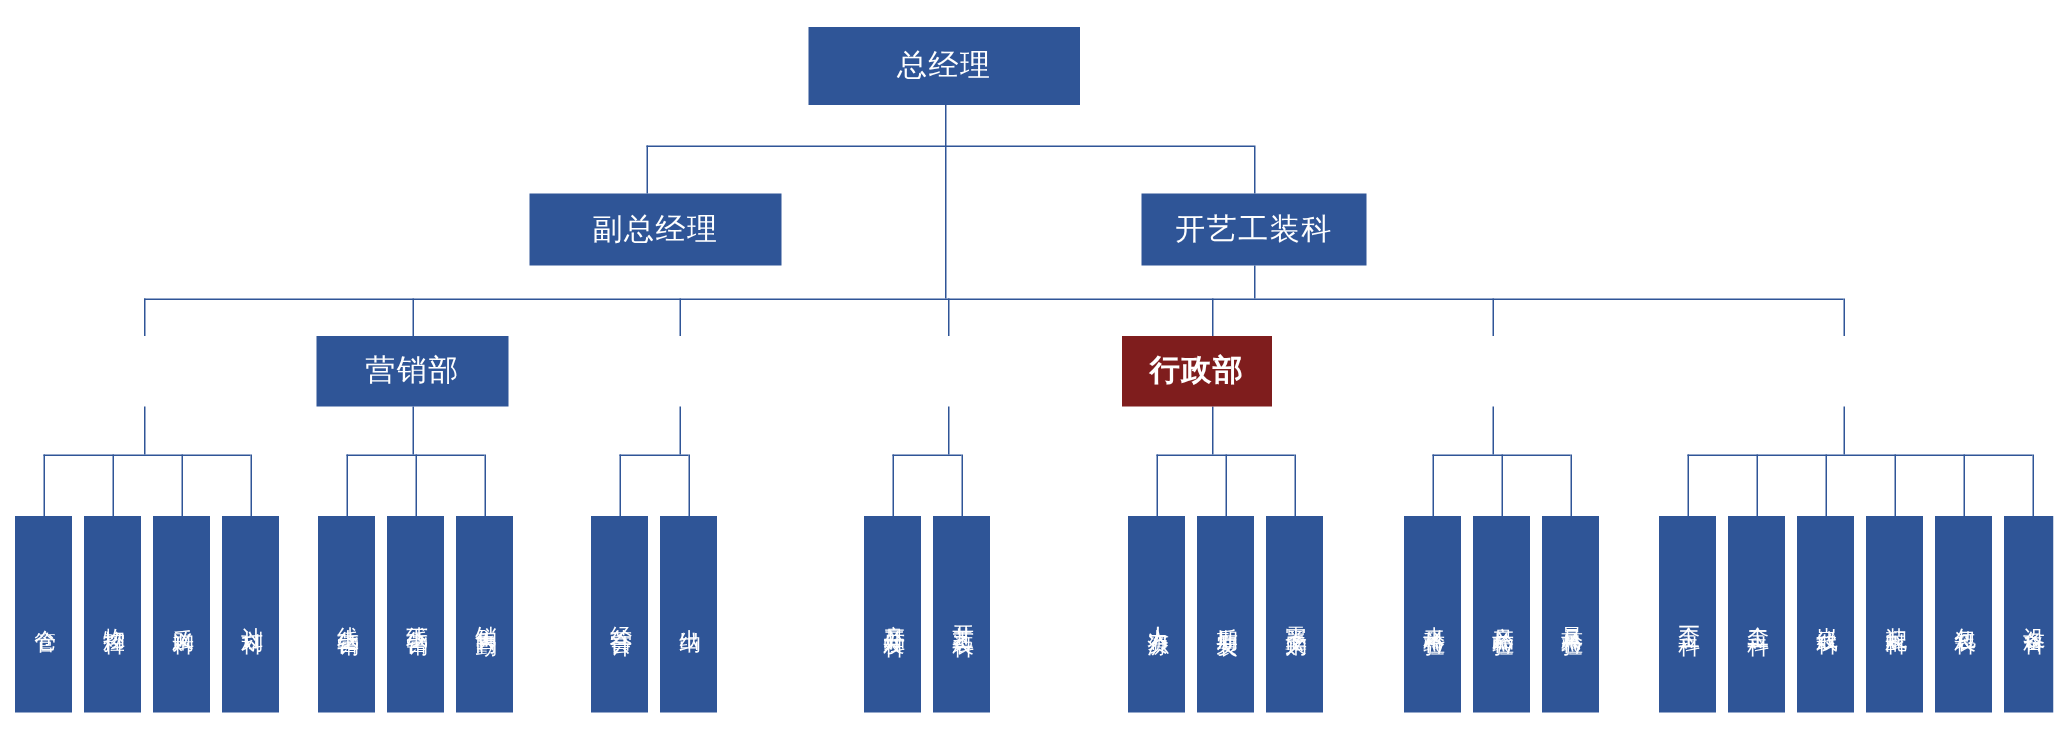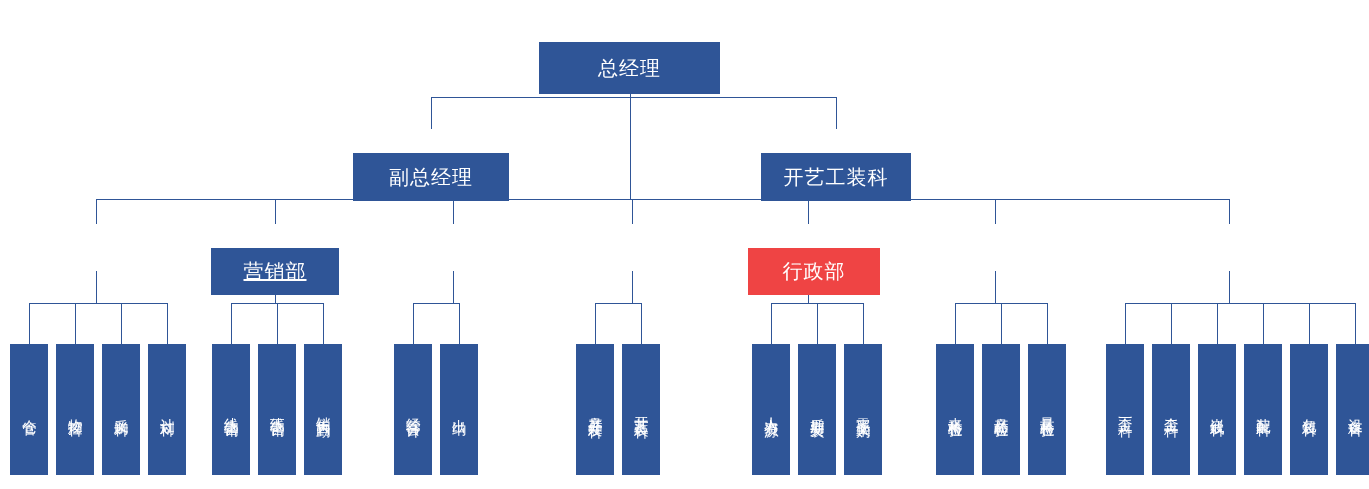--- a/index.html
+++ b/index.html
@@ -26,21 +26,20 @@
     display: flex;
     align-items: center;
     justify-content: center;
     text-align: center;
     line-height: 1.12;
     z-index: 2;
   }
   .node.horiz {
     font-size: 20px;
     letter-spacing: 1px;
-    margin-top: 24px;
   }
   .node.vert {
     writing-mode: vertical-rl;
     text-orientation: upright;
     font-size: 15px;
     letter-spacing: 2px;
     padding: 6px 0;
   }
   .node.vert.lvl4 {
     font-size: 14.5px;
@@ -52,32 +51,32 @@
   }
   .conn.v { width: 1.4px; }
   .conn.h { height: 1.4px; }
 </style>
 </head>
 <body>
 
 <div id="org-chart">
     <div class="node horiz" style="left: 539px; top: 18px; width: 181px; height: 52px; background: rgb(47, 85, 151); color: rgb(255, 255, 255);">总经理</div>
     <div class="conn v" style="left: 629.5px; top: 70px; height: 129px; background: rgb(47, 85, 151);"></div>
-    <div class="node horiz" style="left: 353px; top: 129px; width: 156px; height: 48px; background: rgb(47, 85, 151); color: rgb(255, 255, 255);">副总经理</div>
+    <div class="node horiz" style="left: 353px; top: 129px; width: 168px; height: 48px; background: rgb(47, 85, 151); color: rgb(255, 255, 255);">副总经理</div>
     <div class="conn v" style="left: 431px; top: 97px; height: 32px; background: rgb(47, 85, 151);"></div>
     <div class="node horiz" style="left: 761px; top: 129px; width: 150px; height: 48px; background: rgb(47, 85, 151); color: rgb(255, 255, 255);">开艺工装科</div>
     <div class="conn v" style="left: 836px; top: 97px; height: 32px; background: rgb(47, 85, 151);"></div>
     <div class="conn h" style="left: 431px; top: 97px; width: 405px; background: rgb(47, 85, 151);"></div>
     <div class="conn v" style="left: 836px; top: 177px; height: 22px; background: rgb(47, 85, 151);"></div>
     <div class="conn v" style="left: 96px; top: 199px; height: 25px; background: rgb(47, 85, 151);"></div>
-    <div class="node horiz" style="left: 211px; top: 224px; width: 128px; height: 47px; background: rgb(47, 85, 151); color: rgb(255, 255, 255); text-decoration: underline;">营销部</div>
+    <div class="node horiz" style="left: 211px; top: 224px; width: 128px; height: 47px; background: rgb(47, 85, 151); color: rgb(255, 255, 255);">营销部</div>
     <div class="conn v" style="left: 275px; top: 199px; height: 25px; background: rgb(47, 85, 151);"></div>
     <div class="conn v" style="left: 452.5px; top: 199px; height: 25px; background: rgb(47, 85, 151);"></div>
     <div class="conn v" style="left: 631.5px; top: 199px; height: 25px; background: rgb(47, 85, 151);"></div>
-    <div class="node horiz" style="left: 748px; top: 224px; width: 132px; height: 47px; background: #ef4444; color: rgb(255, 255, 255);">行政部</div>
+    <div class="node horiz" style="left: 748px; top: 224px; width: 100px; height: 47px; background: #7f1d1d; color: rgb(255, 255, 255); font-weight: bold;">行政部</div>
     <div class="conn v" style="left: 808px; top: 199px; height: 25px; background: rgb(47, 85, 151);"></div>
     <div class="conn v" style="left: 994.5px; top: 199px; height: 25px; background: rgb(47, 85, 151);"></div>
     <div class="conn v" style="left: 1228.5px; top: 199px; height: 25px; background: rgb(47, 85, 151);"></div>
     <div class="conn h" style="left: 96px; top: 199px; width: 1132.5px; background: rgb(47, 85, 151);"></div>
     <div class="node vert lvl4" style="left: 10px; top: 344px; width: 38px; height: 131px; background: rgb(47, 85, 151); color: rgb(255, 255, 255);">仓管</div>
     <div class="conn v" style="left: 29px; top: 303px; height: 41px; background: rgb(47, 85, 151);"></div>
     <div class="node vert lvl4" style="left: 56px; top: 344px; width: 38px; height: 131px; background: rgb(47, 85, 151); color: rgb(255, 255, 255);">物控科</div>
     <div class="conn v" style="left: 75px; top: 303px; height: 41px; background: rgb(47, 85, 151);"></div>
     <div class="node vert lvl4" style="left: 102px; top: 344px; width: 38px; height: 131px; background: rgb(47, 85, 151); color: rgb(255, 255, 255);">采购科</div>
     <div class="conn v" style="left: 121px; top: 303px; height: 41px; background: rgb(47, 85, 151);"></div>

